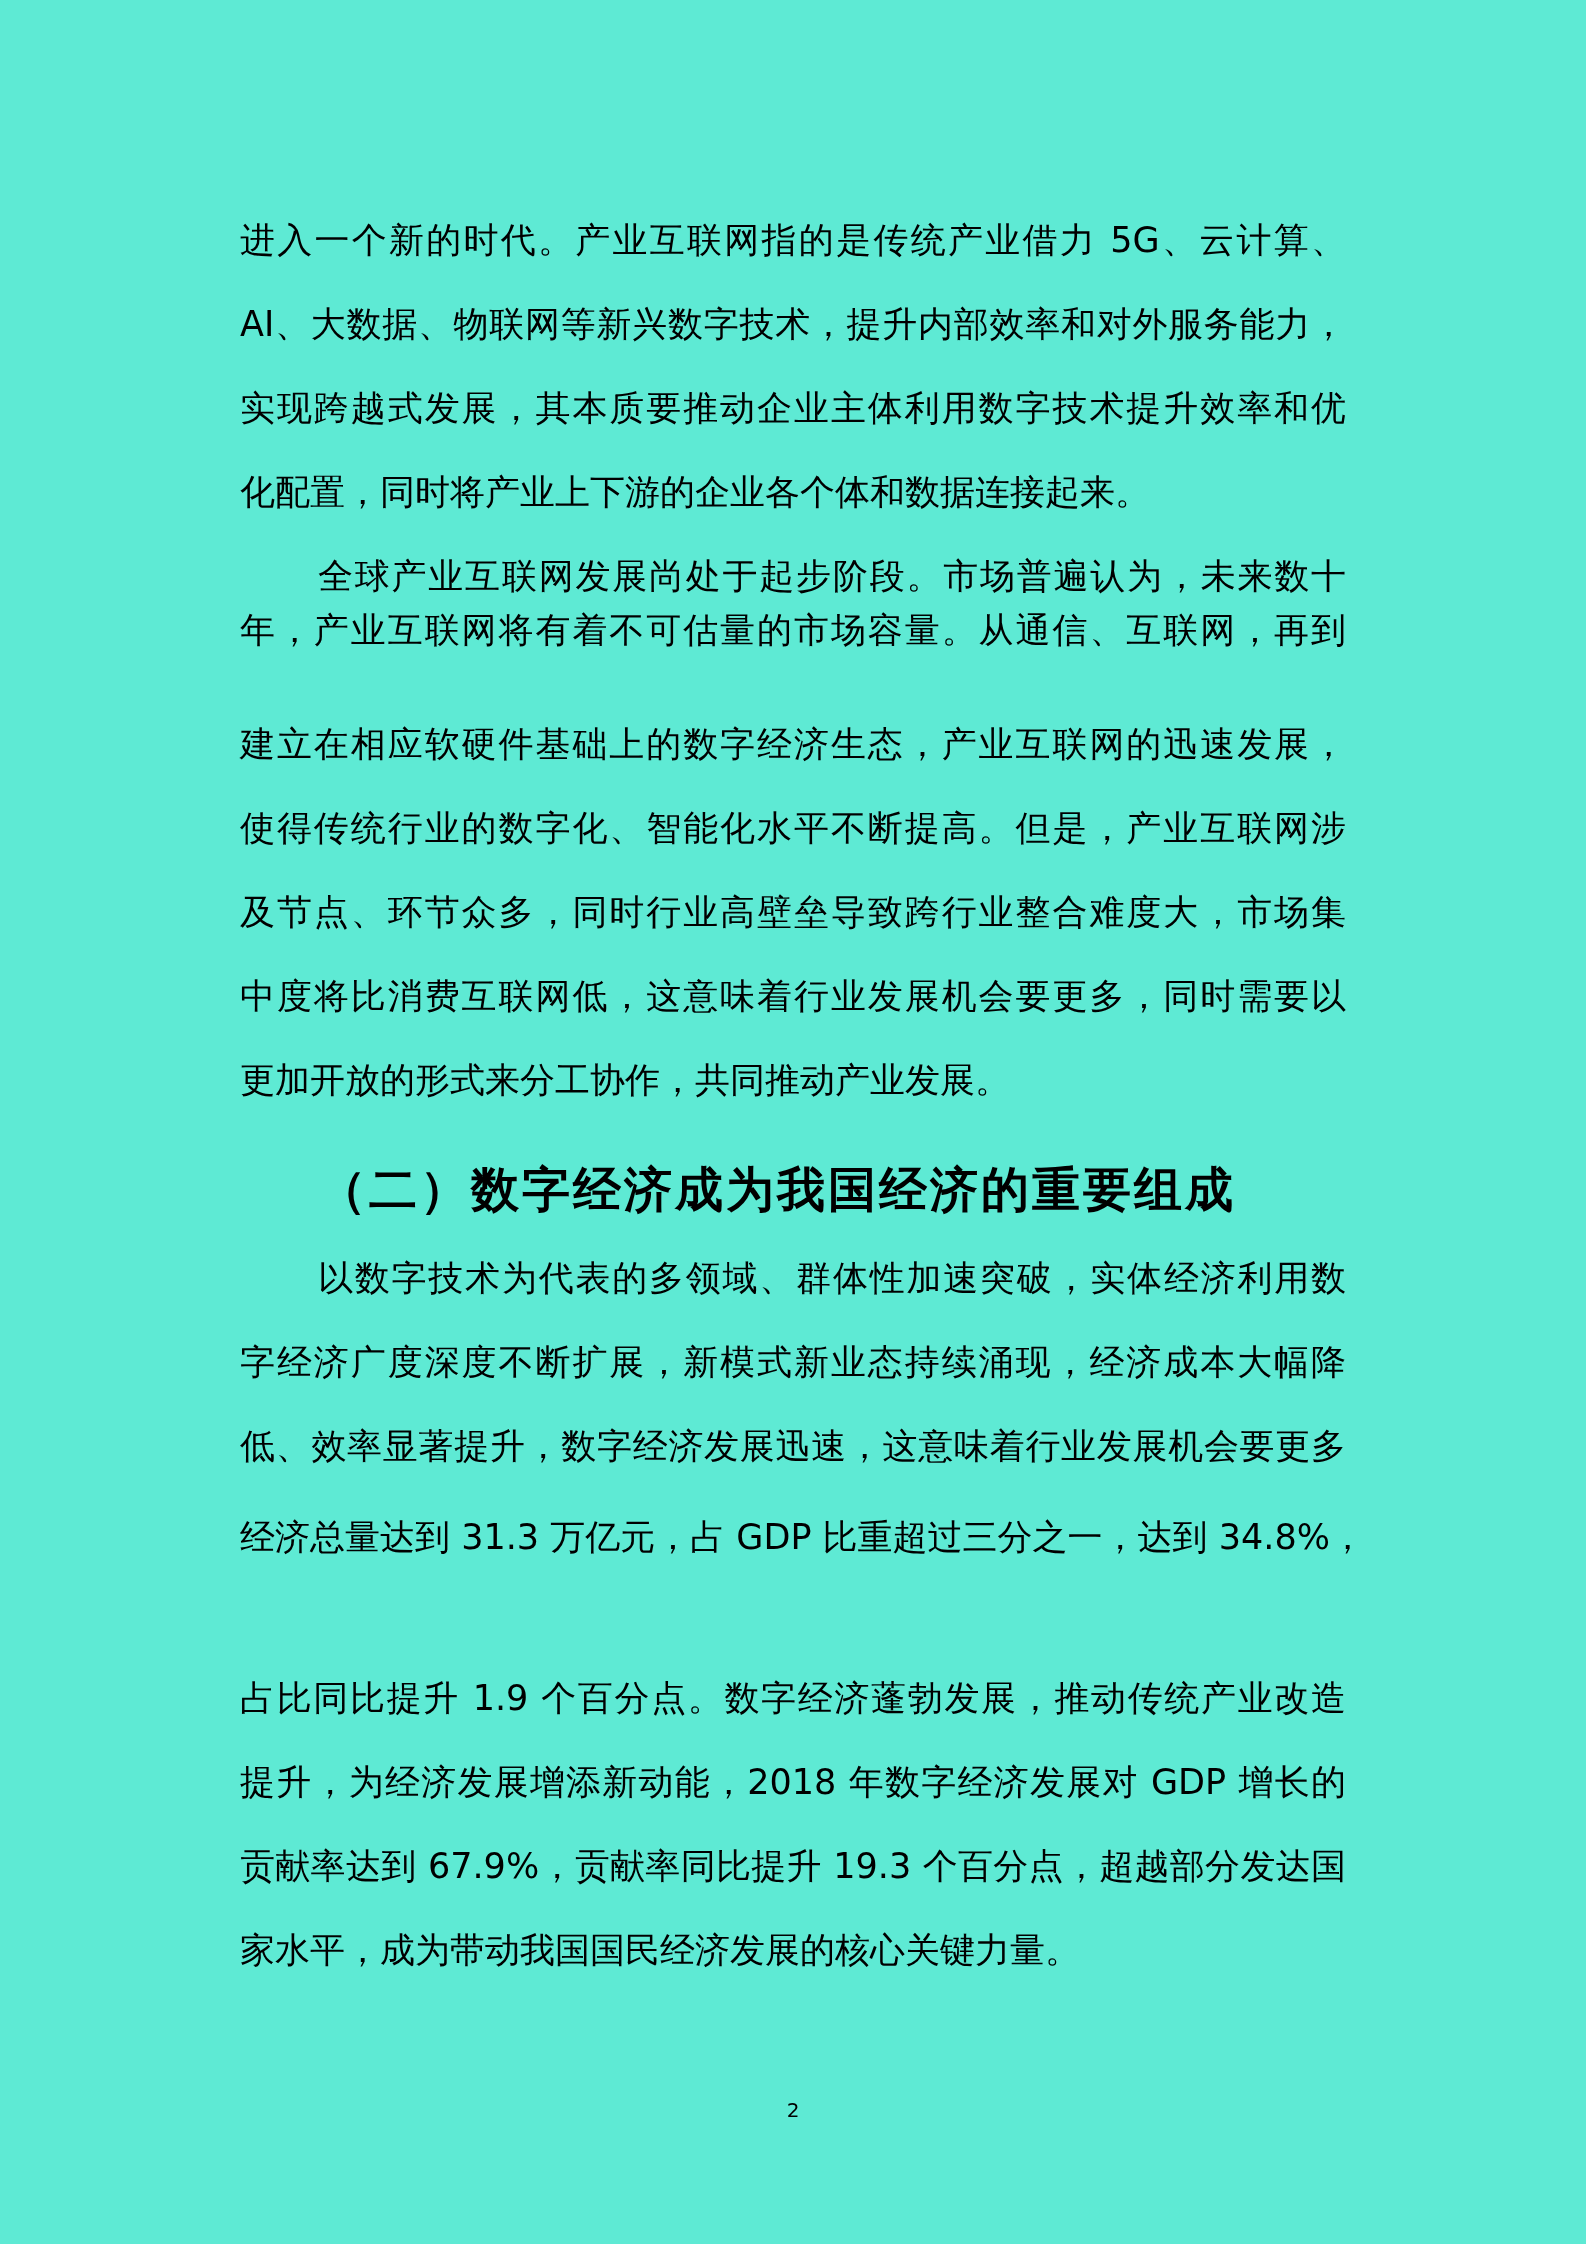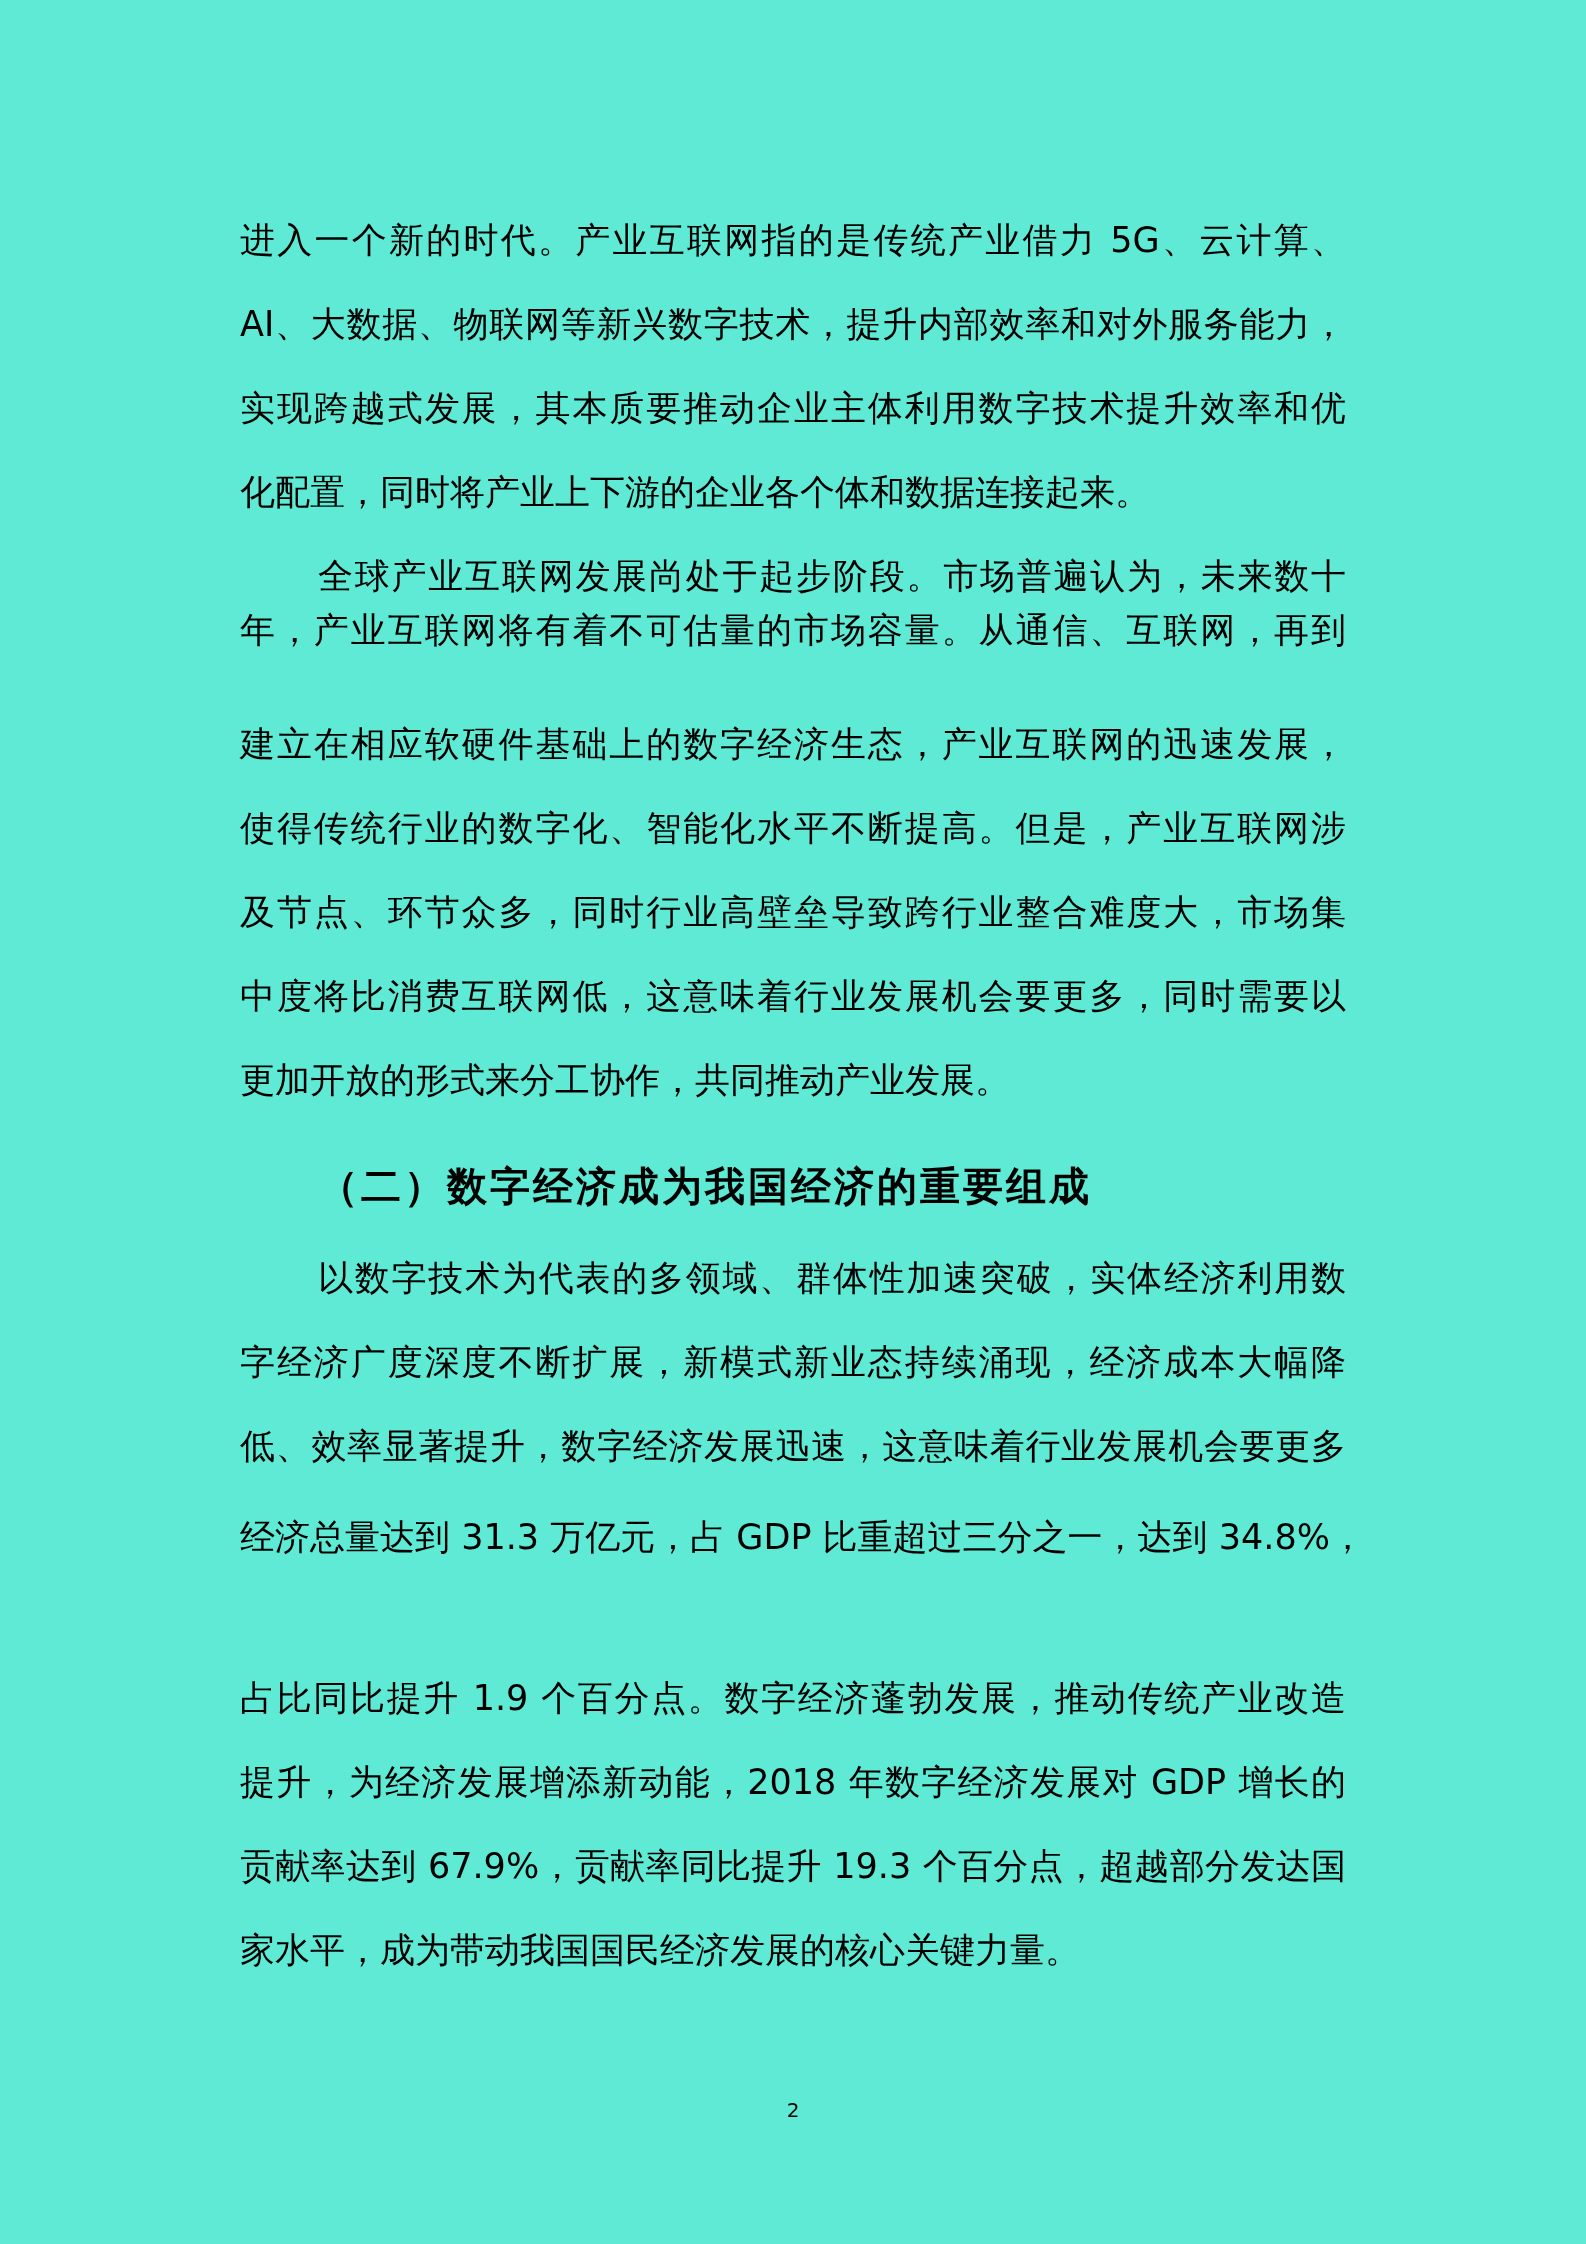--- a/index.html
+++ b/index.html
@@ -5,22 +5,22 @@
   html, body { margin: 0; padding: 0; background: #ffffff; }
   body { width: 1586px; height: 2244px; position: relative; overflow: hidden;
          font-family: "DejaVu Sans", "Liberation Sans", sans-serif; color: #000; }
   .page { position: absolute; left: 0; top: 0; width: 1586px; height: 2244px; background: #5eead4; }
   .line { position: absolute; left: 240px; width: 1106px; height: 60px;
           font-size: 35px; line-height: 60px; white-space: nowrap;
           text-align: justify; text-align-last: justify; letter-spacing: 0px; }
   .line.last { text-align-last: left; }
   .line.indent { left: 318px; width: 1028px; }
   .heading { position: absolute; left: 318px; top: 1160px; height: 60px;
-             font-family: Liberation Mono, monospace; font-weight: bold;
-             font-size: 40px; line-height: 60px; white-space: nowrap; letter-spacing: 3px; }
+             font-family: Liberation Sans, sans-serif; font-weight: bold;
+             font-size: 48px; line-height: 60px; white-space: nowrap; letter-spacing: 3px; }
   .page-number { position: absolute; left: 0; width: 1586px; top: 2098px; text-align: center;
                  font-family: "DejaVu Sans", sans-serif; font-size: 20px; }
 </style>
 </head>
 <body>
 
 <div class="page">
 
   <div class="line" style="top:210px">进入一个新的时代。产业互联网指的是传统产业借力 5G、云计算、</div>
   <div class="line" style="top:294px">AI、大数据、物联网等新兴数字技术，提升内部效率和对外服务能力，</div>

